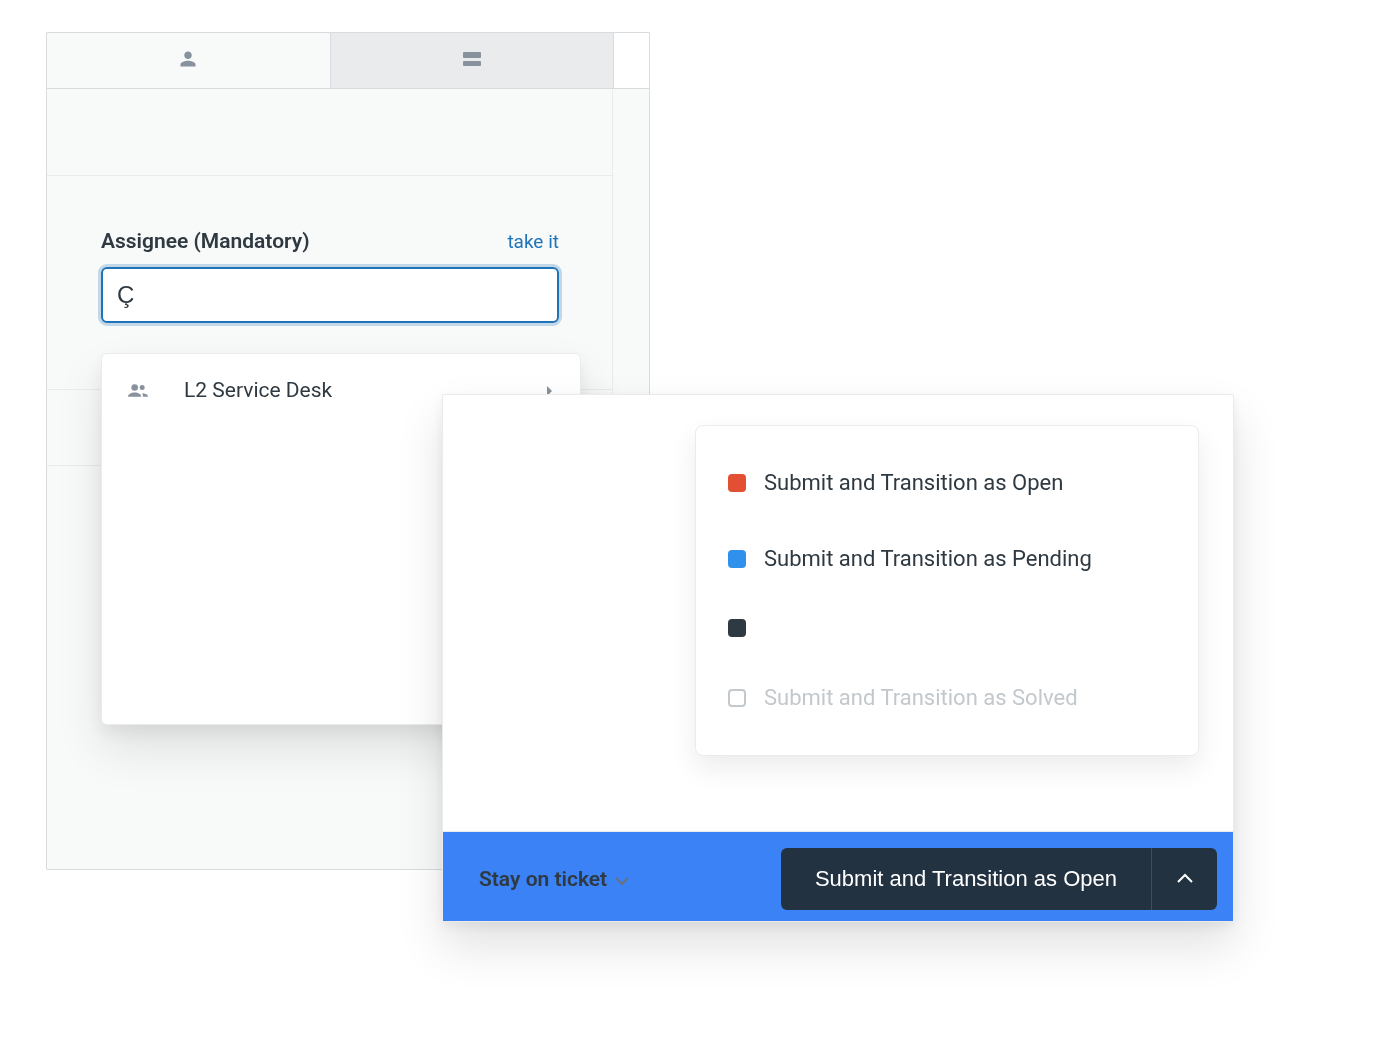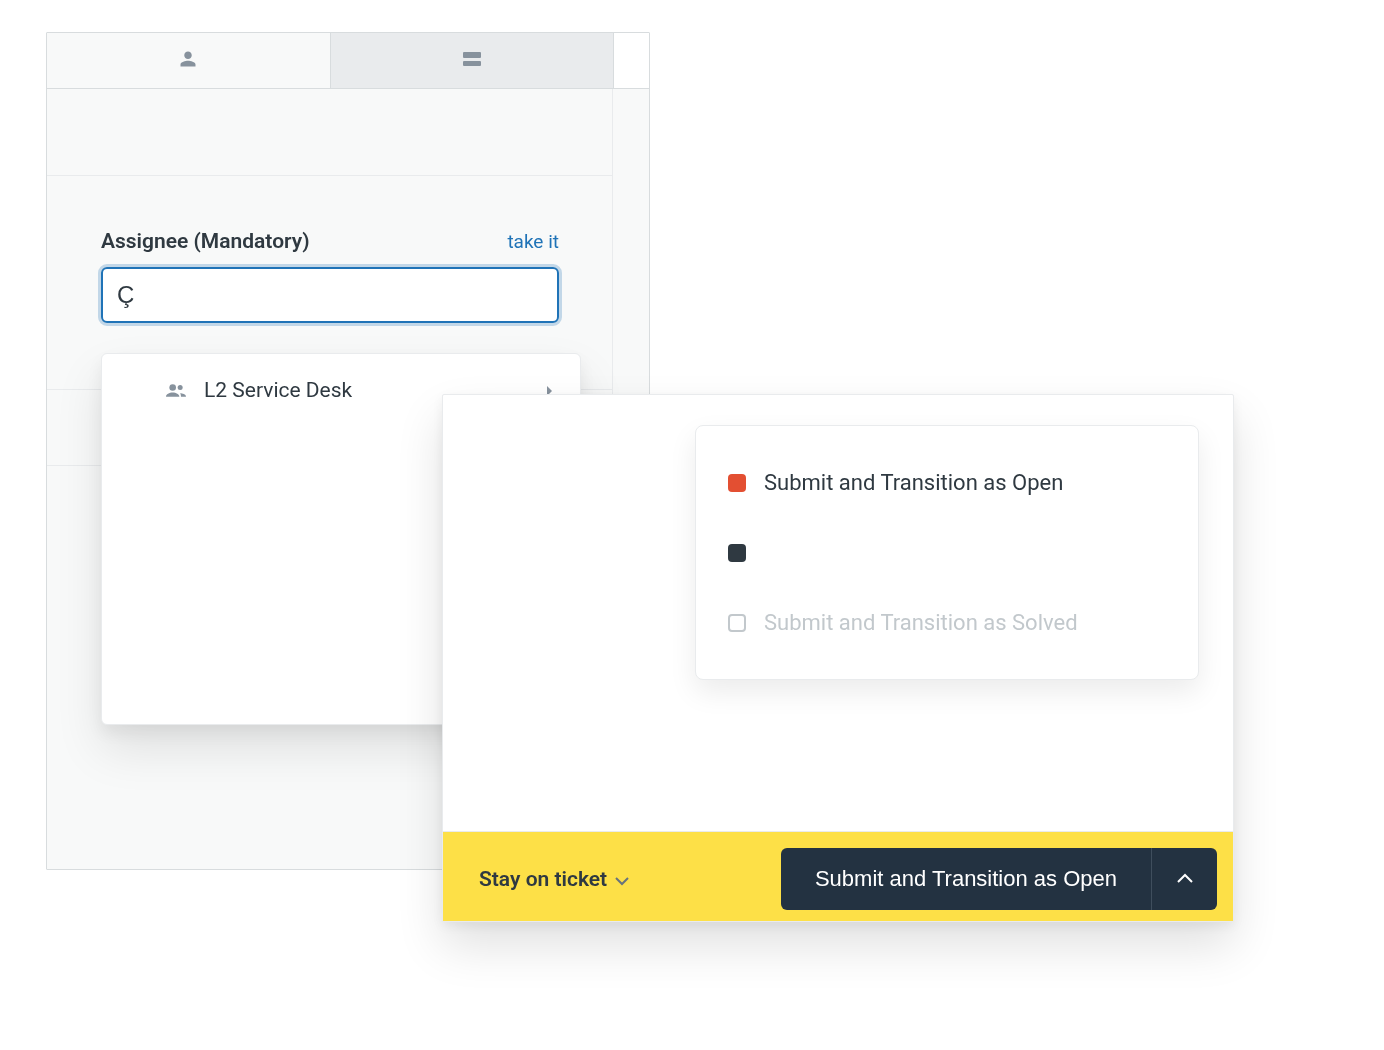--- a/index.html
+++ b/index.html
@@ -117,26 +117,25 @@
     height: 372px;
     background: #fff;
     border: 1px solid #e9ebed;
     border-radius: 6px;
     box-shadow: 0 24px 48px rgba(0,0,0,0.10), 0 8px 16px rgba(0,0,0,0.06);
     padding-top: 10px;
   }
   .dropdown-item {
     display:flex;
     align-items:center;
-    gap: 18px;
+    gap: 36px;
     padding: 14px 26px;
     font-size: 21px;
     color:#2f3941;
     cursor:pointer;
-    margin-left:38px;
   }
   .dropdown-item .group-icon { fill:#87929d; }
   .dropdown-item .chevron { margin-left:auto; }
 
   
   .panel-body .hairline-1 {
     position:absolute; left:0; right:36px; top:300px; height:1px;
     background:#e9ebed;
   }
   .panel-body .hairline-2 {
@@ -195,21 +194,21 @@
     flex-shrink:0;
   }
   .status-chip.outline { border:2px solid #c2c8cc; background:transparent; }
   .menu-item .item-label { line-height:1.35; }
 
   .footer-bar {
     position:absolute;
     left:0; right:0; bottom:0;
     height: 90px;
     border-top:1px solid #e9ebed;
-    background:#fde047;
+    background:#3b82f6;
     display:flex;
     align-items:center;
     padding: 4px 16px 0 36px;
     gap: 20px;
     margin-top: 40px;
   }
   .stay-link {
     display:flex;
     align-items:center;
     gap:8px;
@@ -303,20 +302,24 @@
 </div>
 
 <div class="right-panel">
 
   <div class="submit-menu">
     <div class="menu-item">
       <span class="status-chip" style="background:#e34f32"></span>
       <span class="item-label">Submit and Transition as Open</span>
     </div>
     <div class="menu-item">
+      <span class="status-chip" style="background:#2f91ec"></span>
+      <span class="item-label">Submit and Transition as Pending</span>
+    </div>
+    <div class="menu-item">
       <span class="status-chip" style="background:#2f3941"></span>
     </div>
     <div class="menu-item disabled">
       <span class="status-chip outline"></span>
       <span class="item-label">Submit and Transition as Solved</span>
     </div>
   </div>
 
   <div class="footer-bar">
     <div class="stay-link">

